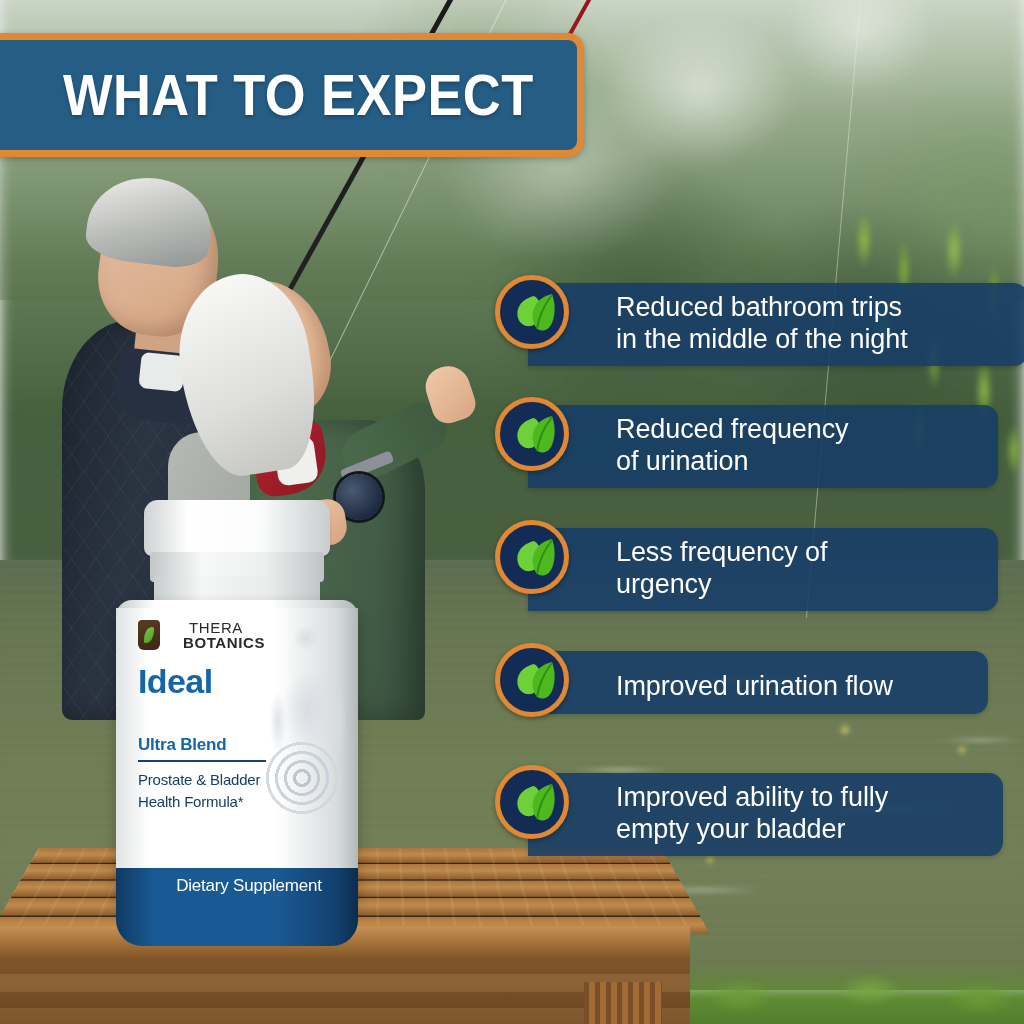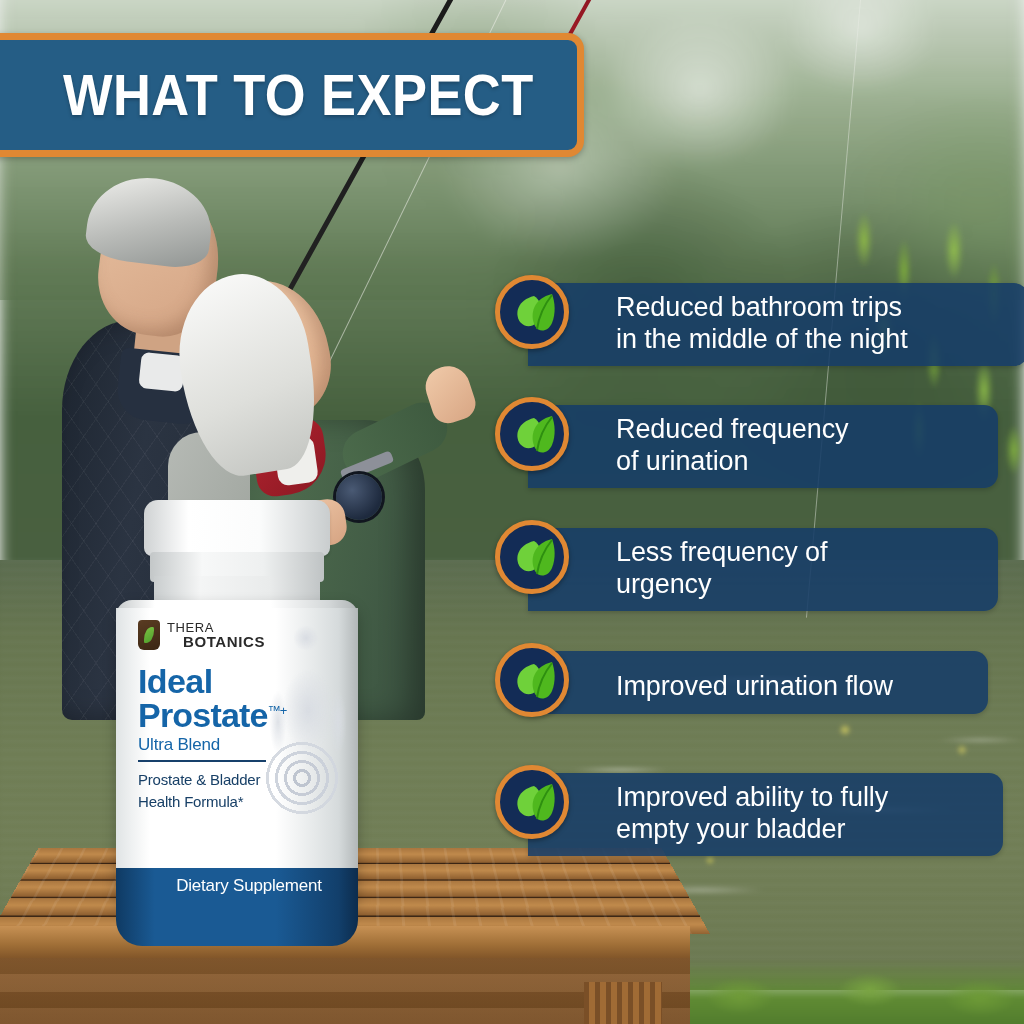--- a/index.html
+++ b/index.html
@@ -283,33 +283,33 @@
     width:22px; height:30px; border-radius:4px 4px 6px 6px;
     background:linear-gradient(160deg,#5a3c22,#3b2614);
     position:relative;
   }
   .brand-mark::after{
     content:""; position:absolute; left:6px; top:7px; width:10px; height:16px;
     background:linear-gradient(150deg,#7cc242,#4e9e2c);
     border-radius:80% 10% 80% 10%;
   }
   .brand-txt{ line-height:1.02; }
-  .brand-txt .b1{ font-size:13px; letter-spacing:.6px; color:#2a2a2a; font-weight:400; }
+  .brand-txt .b1{ font-size:15px; letter-spacing:.6px; color:#2a2a2a; font-weight:400;text-align:center; }
   .brand-txt .b2{ font-size:15px; letter-spacing:.6px; color:#2a2a2a; font-weight:700;padding-left:16px; }
   .lbl-title1{
     position:absolute; left:22px; top:56px; font-size:34px; font-weight:700;
     color:#1565a8; letter-spacing:-.6px; line-height:1;
   }
   .lbl-title2{
     position:absolute; left:22px; top:90px; font-size:34px; font-weight:700;
     color:#1565a8; letter-spacing:-.8px; line-height:1;
   }
   .tm{ font-size:13px; vertical-align:super; font-weight:400; }
   .lbl-sub{
-    position:absolute; left:22px; top:127px; font-size:17px; font-weight:400;
+    position:absolute; left:22px; top:127px; font-size:17px; font-weight:700;
     color:#1565a8; letter-spacing:-.2px;
   }
   .lbl-rule{ position:absolute; left:22px; top:152px; width:128px; height:2px; background:#17406b; }
   .lbl-formula{
     position:absolute; left:22px; top:163px; font-size:15px; font-weight:400;
     color:#173f66; line-height:1.22; letter-spacing:-.2px;
   }
   .blue-band{
     position:absolute; left:6px; top:368px; width:242px; height:78px;
     background:linear-gradient(90deg,#0f3a63 0%,#1a5a94 16%,#1a5a94 66%,#123f6b 92%,#0c2c4d 100%);
@@ -418,21 +418,20 @@
 
       <div class="brand">
         <div class="brand-mark"></div>
         <div class="brand-txt">
           <div class="b1">THERA</div>
           <div class="b2">BOTANICS</div>
         </div>
       </div>
 
       <div class="lbl-title1">Ideal</div>
-      <div class="lbl-title2"><span>Prostate</span><span class="tm">™+</span></div>
       <div class="lbl-sub">Ultra Blend</div>
       <div class="lbl-rule"></div>
       <div class="lbl-formula">Prostate &amp; Bladder</div>
       <div class="lbl-formula" style="top:185px">Health Formula*</div>
     </div>
 
     <div class="blue-band">
       <div class="bb1">Dietary Supplement</div>
     </div>
   </div>

